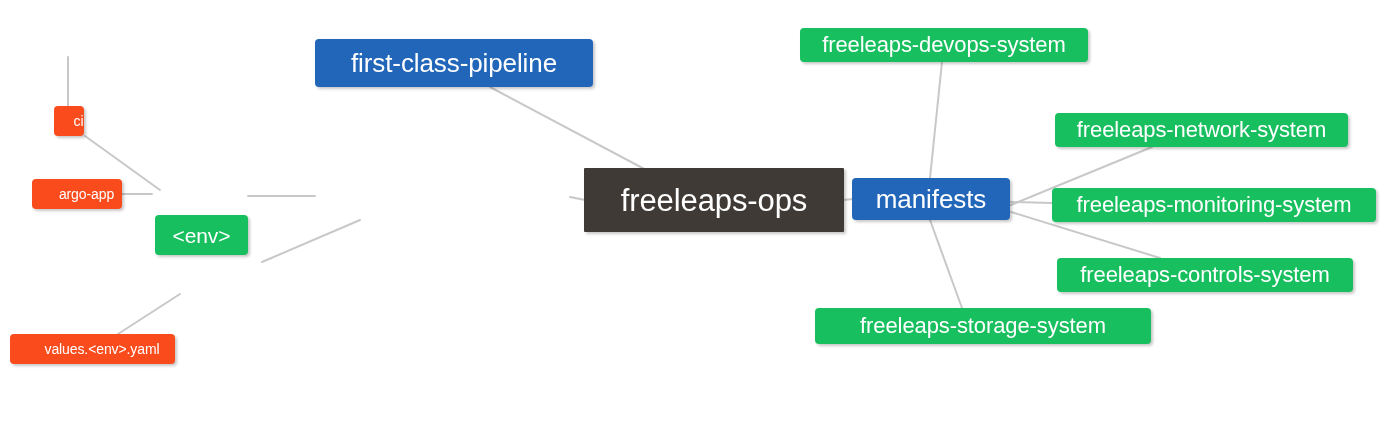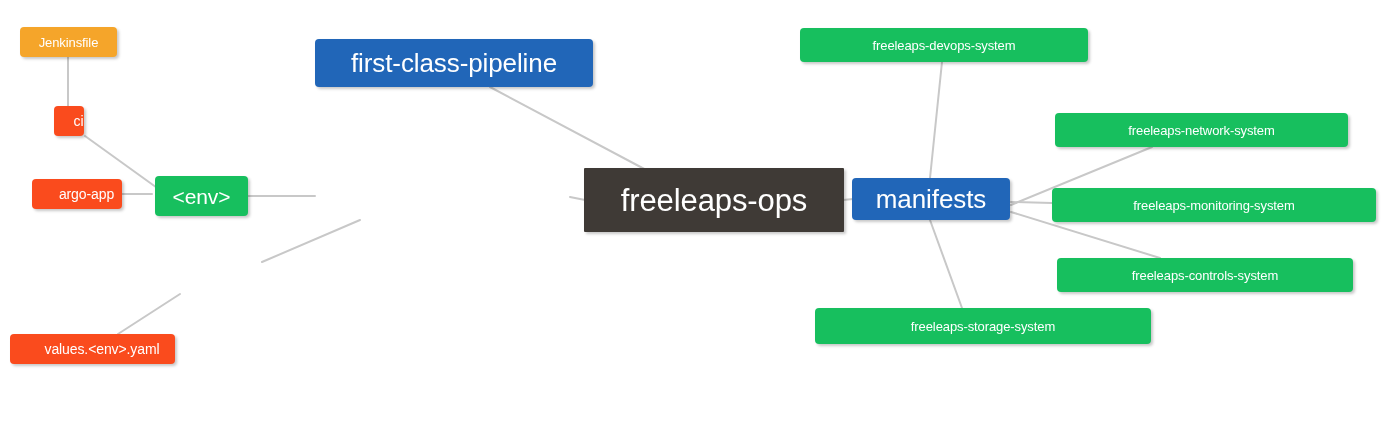--- a/index.html
+++ b/index.html
@@ -52,22 +52,22 @@
   }
   .node-red {
     background: #fa4b1d;
     padding-left: 19px;
   }
   .node-orange {
     background: #f5a52a;
   }
   .size-xl { font-size: 31px; }
   .size-lg { font-size: 26px; }
-  .size-md { font-size: 21px; }
-  .size-sm { font-size: 13px; }
+  .size-md { font-size: 21px; margin-top: 39px; }
+  .size-sm { font-size: 22px; }
   .size-xs { font-size: 14px; }
   .size-xxs { font-size: 13px; }
 </style>
 </head>
 <body>
 
 <div id="mindmap-canvas">
 
   <svg id="edge-layer" viewBox="0 0 1390 421" width="1390" height="421">
     <g stroke="#c8c8c8" stroke-width="2" fill="none" stroke-linecap="round">
@@ -111,23 +111,20 @@
   </div>
 
   <div class="node node-red size-xs" style="left:32px; top:179px; width:90px; height:30px;">
     <span>argo-app</span>
   </div>
 
   <div class="node node-red size-xs" style="left:10px; top:334px; width:165px; height:30px;">
     <span>values.&lt;env&gt;.yaml</span>
   </div>
 
-  <div class="node node-orange size-xxs" style="left:20px; top:27px; width:97px; height:30px;">
-    <span>Jenkinsfile</span>
-  </div>
 
   <div class="node node-green size-sm" style="left:800px; top:28px; width:288px; height:34px;">
     <span>freeleaps-devops-system</span>
   </div>
 
   <div class="node node-green size-sm" style="left:1055px; top:113px; width:293px; height:34px;">
     <span>freeleaps-network-system</span>
   </div>
 
   <div class="node node-green size-sm" style="left:1052px; top:188px; width:324px; height:34px;">

